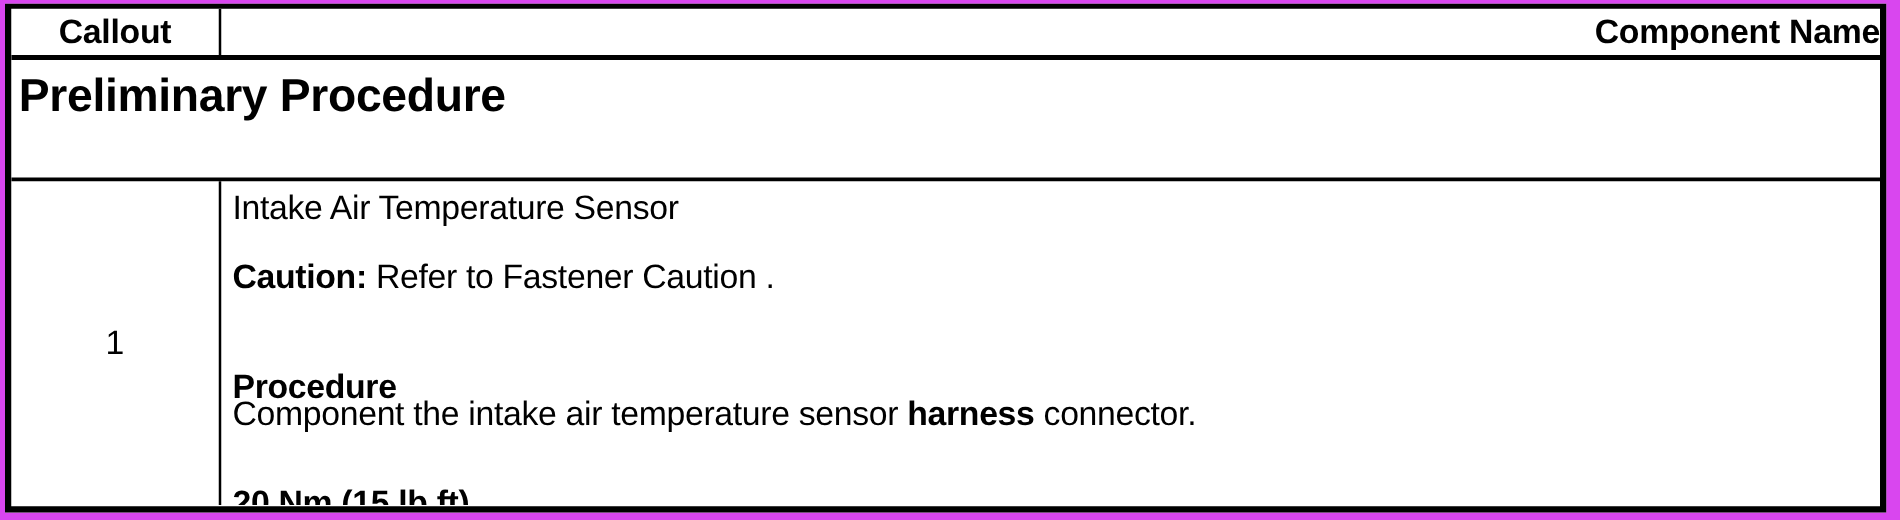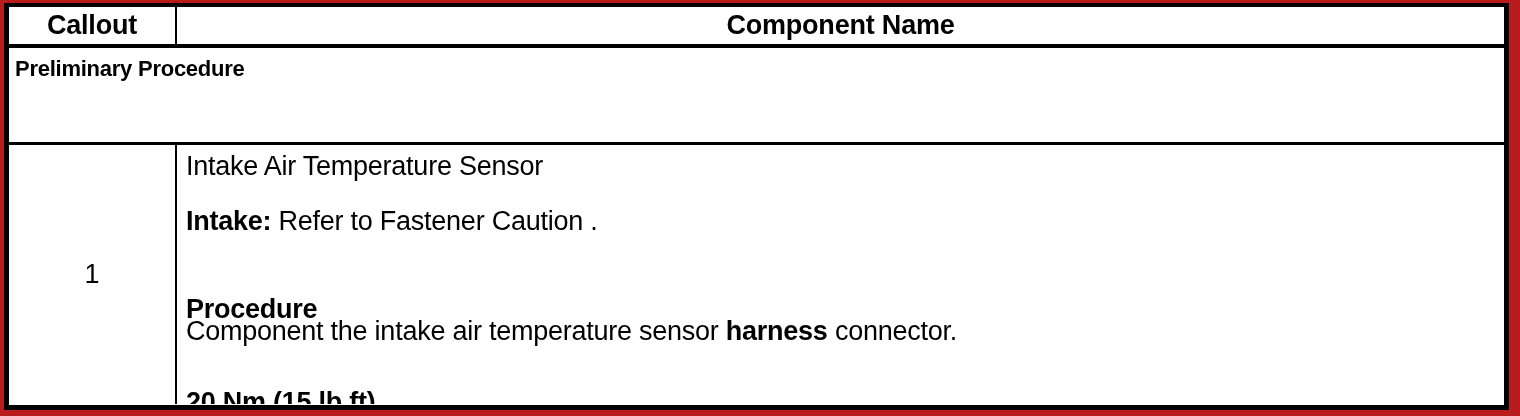--- a/index.html
+++ b/index.html
@@ -12,21 +12,21 @@
     height: 416px;
     overflow: hidden;
     font-family: "Liberation Sans", sans-serif;
     color: #000000;
   }
 
   .page {
     position: relative;
     width: 1520px;
     height: 416px;
-    background: #b91c1c;
+    background: #d946ef;
   }
 
   
   .proc-table {
     position: absolute;
     left: 4px;
     top: 3px;
     width: 1505px;
     height: 407px;
     box-sizing: border-box;
@@ -51,21 +51,21 @@
     box-sizing: border-box;
     border-right: 2px solid #000;
     display: flex;
     align-items: center;
     justify-content: center;
   }
   .cell-component-head {
     flex: 1 1 auto;
     display: flex;
     align-items: center;
-    justify-content: center;
+    justify-content: flex-end;
   }
   .head-text {
     font-size: 27px;
     font-weight: bold;
     line-height: 1;
     letter-spacing: -0.2px;
     white-space: nowrap;
   }
 
   
@@ -78,21 +78,21 @@
   }
   .prelim-inner {
     position: relative;
     height: 100%;
     padding-left: 6px;
   }
   .prelim-line {
     position: absolute;
     left: 6px;
     white-space: nowrap;
-    font-size: 22px;
+    font-size: 37px;
     line-height: 1;
     letter-spacing: -0.25px;
   }
   .prelim-title {
     top: 10px;
     font-weight: bold;
   }
   .prelim-body {
     top: 64px;
     font-weight: normal;
@@ -165,21 +165,21 @@
 
     <div class="row-detail">
       <div class="cell-callout-num">
         <span class="callout-num-text">1</span>
       </div>
       <div class="cell-component-body">
 
         <div class="comp-line l1">Intake Air Temperature Sensor</div>
 
         <div class="comp-line l2">
-          <span class="lead-bold">Intake:</span><span> Refer to Fastener Caution .</span>
+          <span class="lead-bold">Caution:</span><span> Refer to Fastener Caution .</span>
         </div>
 
         <div class="comp-line l3 bold">Procedure</div>
 
         <div class="comp-line l4">
           <span>Component the intake air temperature sensor </span><span class="emph">harness</span><span> connector.</span>
         </div>
 
         <div class="comp-line l5 bold">20 Nm (15 lb ft)</div>
 

